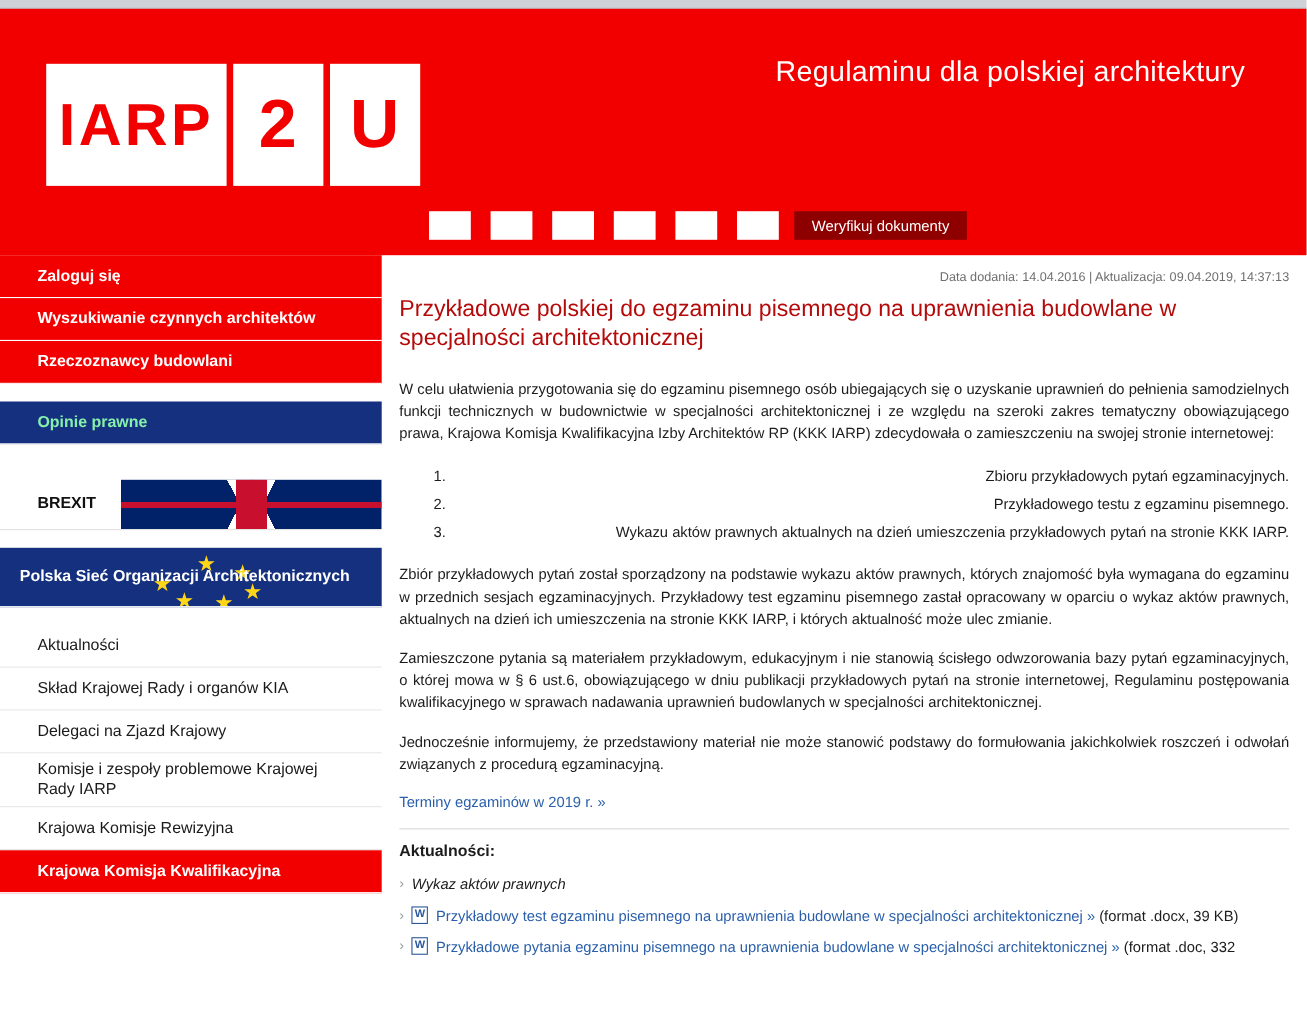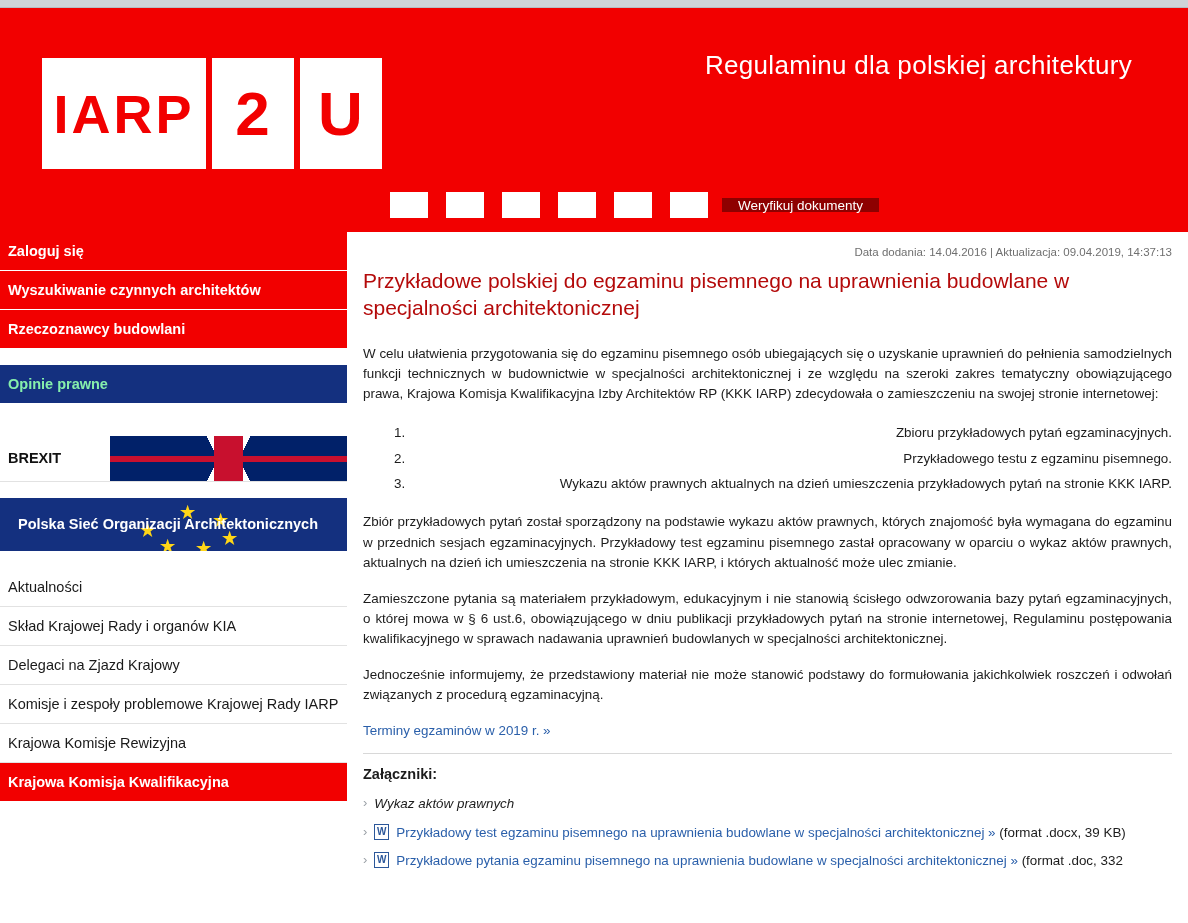--- a/index.html
+++ b/index.html
@@ -71,21 +71,21 @@
     left: 390px; top: 184px;
     display: flex;
     align-items: center;
     gap: 18px;
   }
   .nav-blank {
     width: 38px; height: 26px;
     background: #ffffff;
   }
   .nav-verify {
-    height: 14px;
+    height: 26px;
     background: #8e0000;
     color: #ffffff;
     font-size: 13.5px;
     padding: 1px 16px;
     display: flex;
     align-items: center;
     margin-left: -4px;
   }
 
   
@@ -97,21 +97,21 @@
   
   .sidebar {
     width: 347px;
     flex: 0 0 347px;
     background: #ffffff;
   }
   .side-item {
     min-height: 39px;
     display: flex;
     align-items: center;
-    padding: 6px 8px;
+    padding: 6px 34px;
     font-size: 14.5px;
     line-height: 1.25;
     border-bottom: 1px solid #e2e2e2;
     color: #222;
   }
   .side-red {
     background: #f20000;
     color: #ffffff;
     font-weight: bold;
     border-bottom: 1px solid #ffffff;
@@ -382,21 +382,21 @@
       <p class="para">Zbiór przykładowych pytań został sporządzony na podstawie wykazu aktów prawnych, których znajomość była wymagana do egzaminu w przednich sesjach egzaminacyjnych. Przykładowy test egzaminu pisemnego zastał opracowany w oparciu o wykaz aktów prawnych, aktualnych na dzień ich umieszczenia na stronie KKK IARP, i których aktualność może ulec zmianie.</p>
       <p class="para">Zamieszczone pytania są materiałem przykładowym, edukacyjnym i nie stanowią ścisłego  odwzorowania bazy pytań egzaminacyjnych, o której mowa w § 6 ust.6, obowiązującego w dniu publikacji przykładowych pytań na stronie internetowej, Regulaminu postępowania kwalifikacyjnego w sprawach nadawania uprawnień budowlanych w specjalności architektonicznej.</p>
       <p class="para">Jednocześnie informujemy, że przedstawiony materiał nie może stanowić podstawy do formułowania jakichkolwiek roszczeń i odwołań związanych z procedurą egzaminacyjną.</p>
 
       <div class="terminy">
         <a class="link" href="#">Terminy egzaminów w 2019 r. »</a>
       </div>
 
       <hr class="sep">
 
-      <div class="attach-title">Załączniki:</div>
+      <div class="attach-title">Aktualności:</div>
 
       <div class="attach-row">
         <span class="chev">›</span>
         <span class="attach-italic">Wykaz aktów prawnych</span>
       </div>
 
       <div class="attach-row">
         <span class="chev">›</span>
         <span class="docicon"></span>
         <span>

